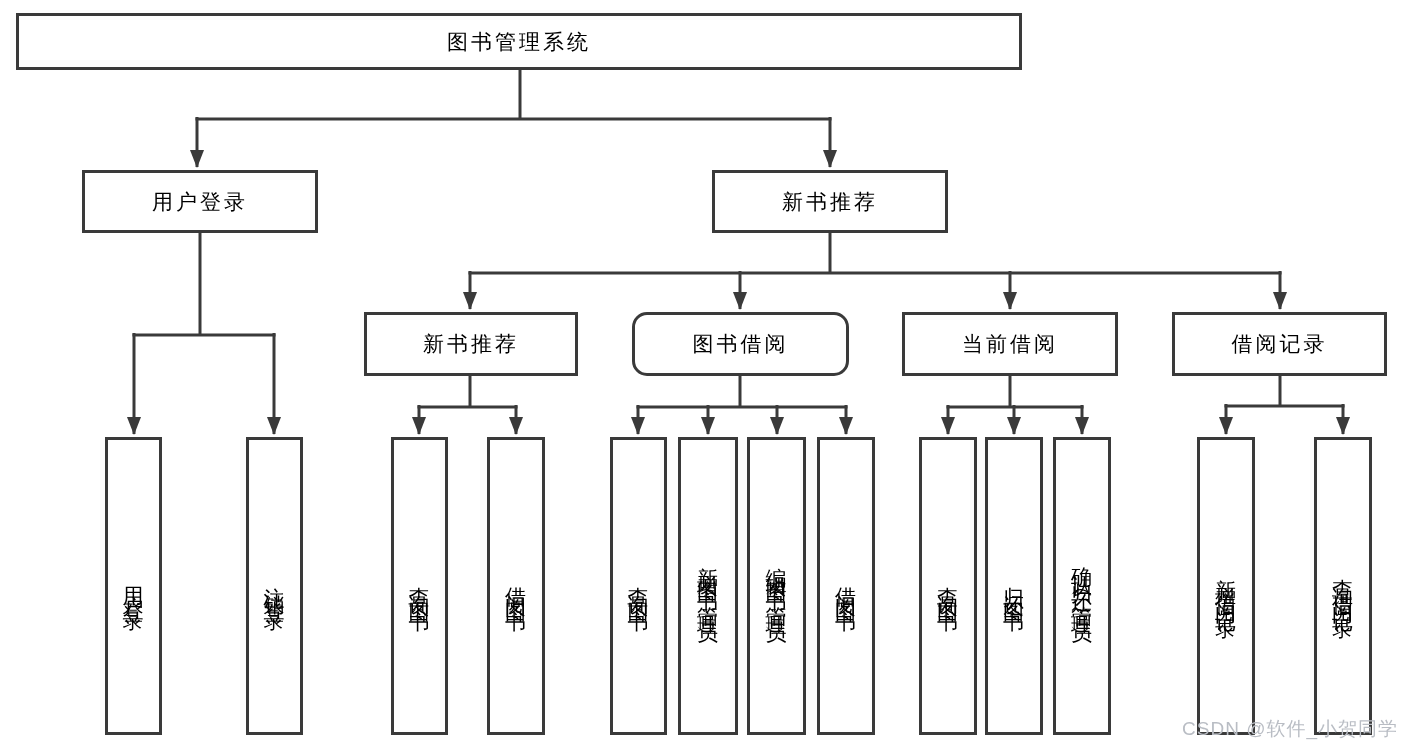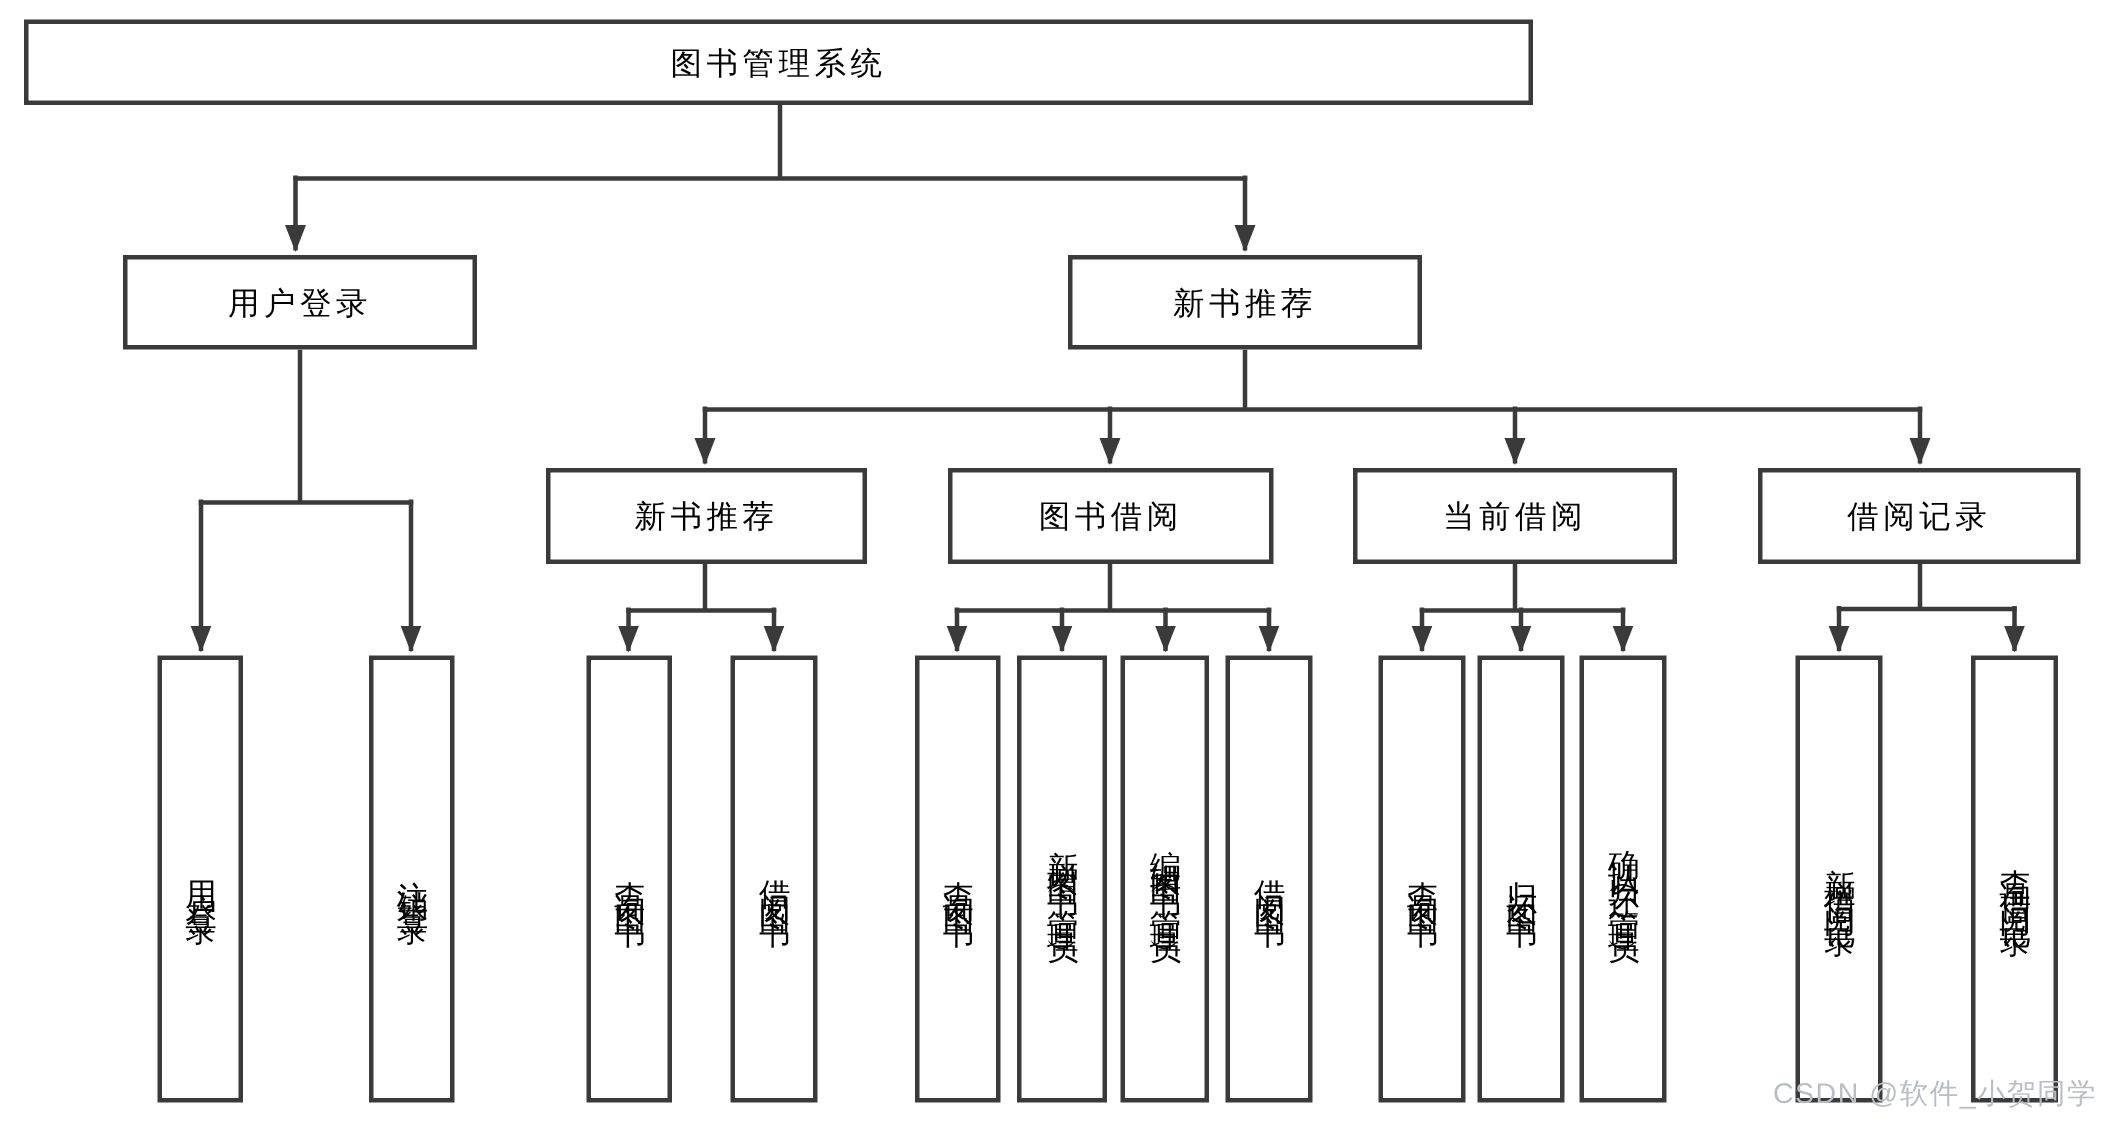--- a/index.html
+++ b/index.html
@@ -37,21 +37,21 @@
     line-height: 1;
   }
   
   .n-root   { left: 16px;  top: 13px;  width: 1006px; height: 57px; }
   
   .n-login  { left: 82px;  top: 170px; width: 236px; height: 63px; }
   .n-mgmt   { left: 712px; top: 170px; width: 236px; height: 63px; }
   
   .n-l2 { top: 312px; height: 64px; }
   .n-newrec { left: 364px;  width: 214px; }
-  .n-borrow { left: 632px;  width: 217px; }
+  .n-borrow { left: 632px;  width: 217px; border-radius: 15px; }
   .n-curr   { left: 902px;  width: 216px; }
   .n-record { left: 1172px; width: 215px; }
   
   .leaf { top: 437px; height: 298px; }
   .lf-1  { left: 105px;  width: 57px; }
   .lf-2  { left: 246px;  width: 57px; }
   .lf-3  { left: 391px;  width: 57px; }
   .lf-4  { left: 487px;  width: 58px; }
   .lf-5  { left: 610px;  width: 57px; }
   .lf-6  { left: 678px;  width: 60px; }

